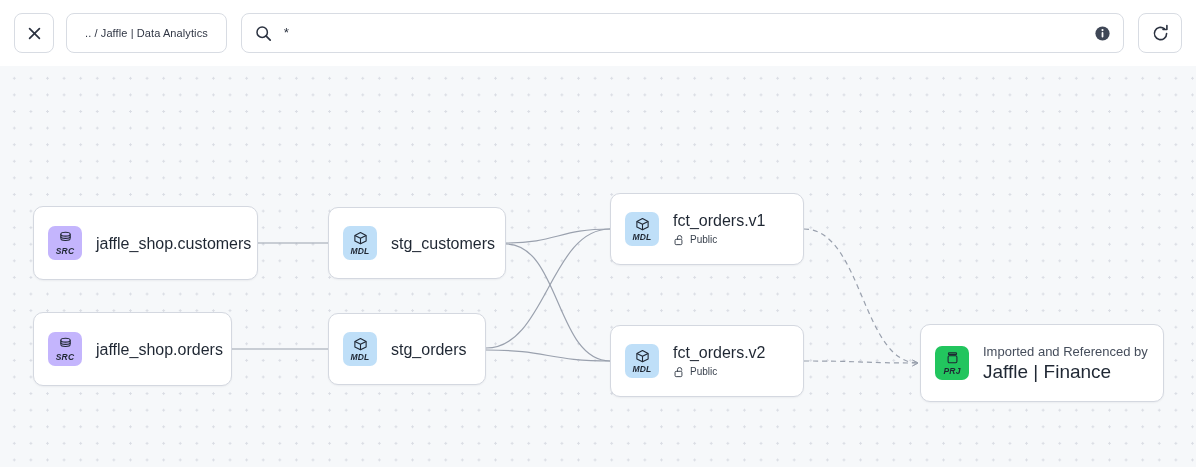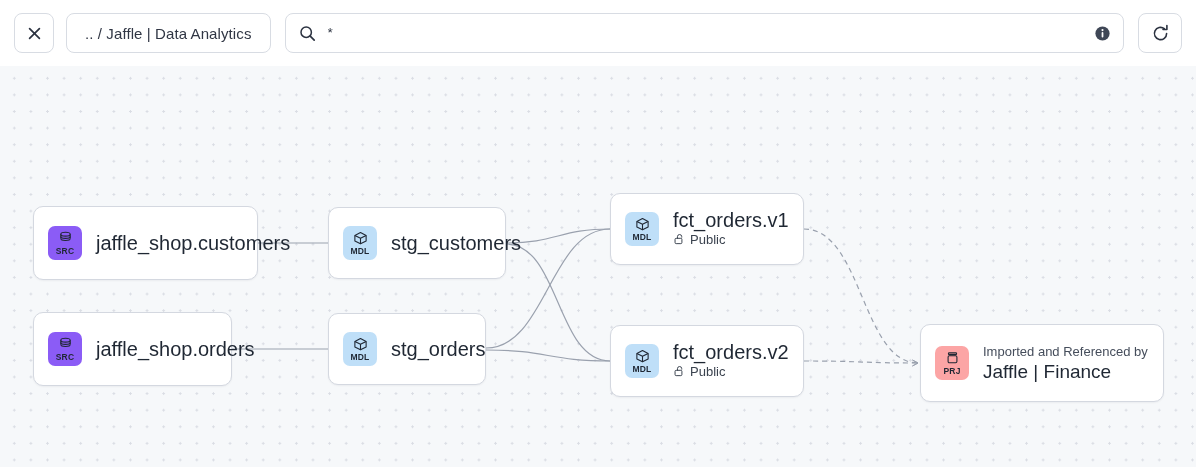--- a/index.html
+++ b/index.html
@@ -38,21 +38,21 @@
     align-items: center;
     justify-content: center;
     box-sizing: border-box;
     cursor: pointer;
     flex: none;
   }
   #close-btn { width: 40px; margin-right: 12px; }
   #breadcrumb-btn {
     padding: 0 18px;
     margin-right: 14px;
-    font-size: 15px;
+    font-size: 11px;
     color: #303644;
     white-space: nowrap;
     letter-spacing: .1px;
   }
   #search-field {
     flex: 1 1 auto;
     height: 40px;
     border: 1px solid #d8dce3;
     border-radius: 8px;
     background: #ffffff;
@@ -114,42 +114,44 @@
   .node-badge {
     width: 34px;
     height: 34px;
     border-radius: 7px;
     display: flex;
     flex-direction: column;
     align-items: center;
     justify-content: center;
     flex: none;
     margin-right: 14px;
-  }
-  .badge-src { background: #8b5cf6; }
+    font-style: italic;
+  }
+  .badge-src { background: #c4b5fd; }
   .badge-mdl { background: #bfdff8; }
-  .badge-prj { background: #fca5a5; }
+  .badge-prj { background: #22c55e; }
   .badge-code {
     font-size: 8.5px;
     font-weight: 700;
     color: #1f2733;
     letter-spacing: .2px;
     line-height: 9px;
     margin-top: 1px;
   }
   .node-text { display: flex; flex-direction: column; justify-content: center; min-width: 0; }
   .node-title {
-    font-size: 20px;
+    font-size: 16px;
     color: #1f2733;
     white-space: nowrap;
     line-height: 17px;
   }
   .node-sub {
     display: flex;
-    font-size: 13px;
+    align-items: center;
+    font-size: 10px;
     color: #3b434f;
     margin-top: 4px;
     line-height: 13px;
   }
   .node-sub .icon { margin-right: 5px; }
   .node-pretitle {
     font-size: 13px;
     color: #454d5b;
     line-height: 14px;
     white-space: nowrap;

